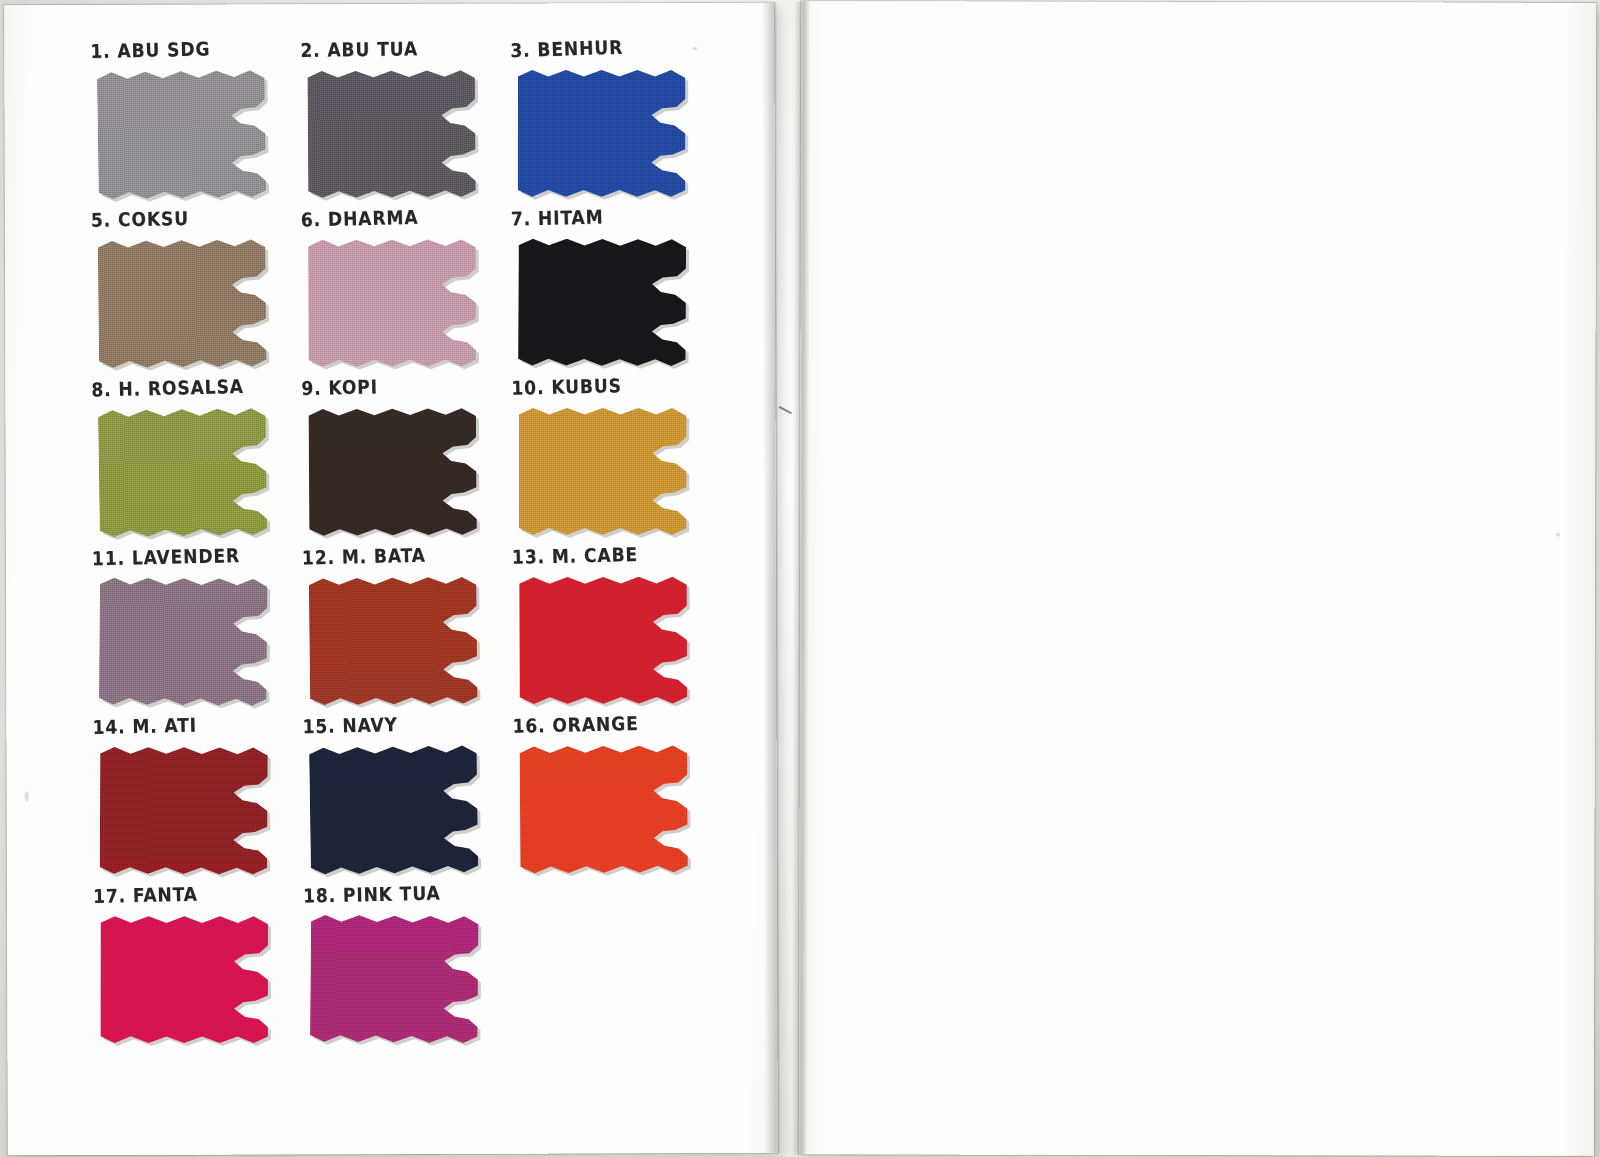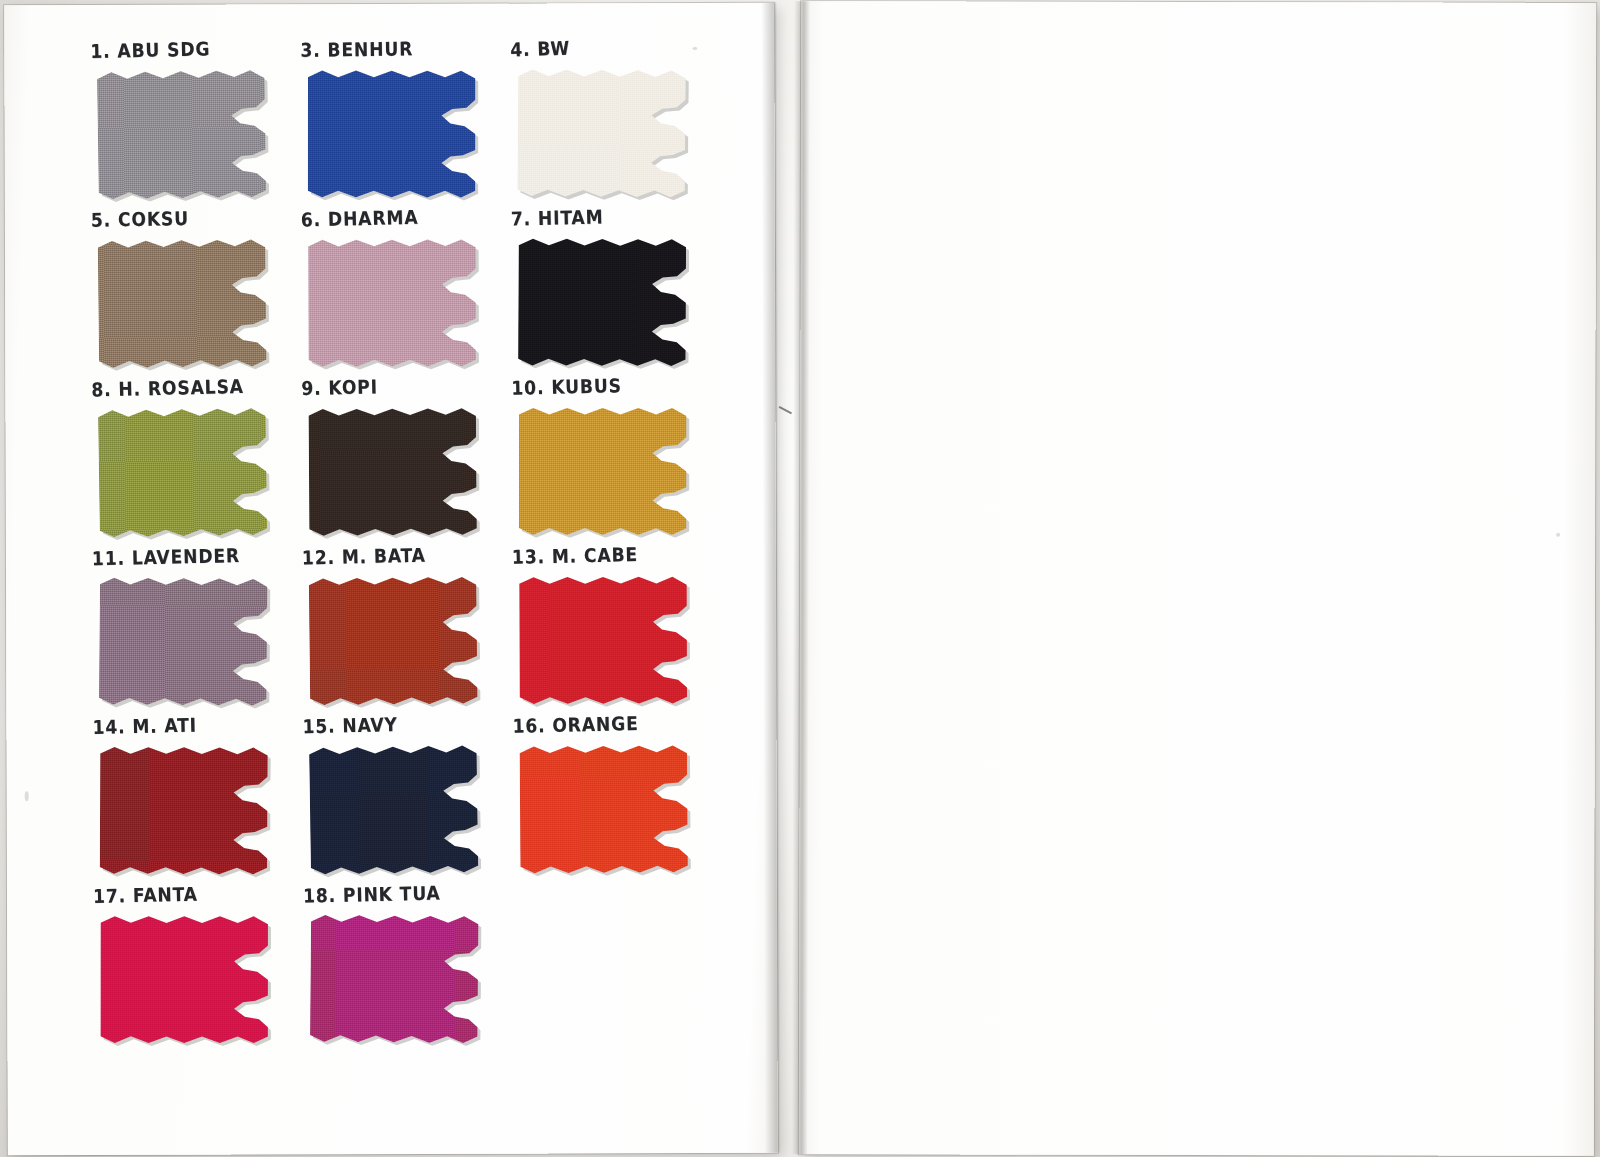--- a/index.html
+++ b/index.html
@@ -132,31 +132,31 @@
   <div class="speck" style="left:18px;top:786px;width:4px;height:10px;"></div>
   <div class="grid" id="grid-left">
       <div class="cell">
         <div class="cell-label">1. ABU SDG</div>
         <div class="chip-wrap">
           <div class="chip-shadow" style="transform: rotate(-0.66deg);"></div>
           <div class="chip" style="background-color: rgb(142, 138, 144); transform: rotate(-0.66deg);"></div>
         </div>
       </div>
       <div class="cell">
+        <div class="cell-label">2. ABU TUA</div>
+        <div class="chip-wrap">
+          <div class="chip-shadow" style="transform: rotate(-0.22deg);"></div>
+          <div class="chip" style="background-color: rgb(90, 85, 93); transform: rotate(-0.22deg);"></div>
+        </div>
+      </div>
+      <div class="cell">
         <div class="cell-label">3. BENHUR</div>
         <div class="chip-wrap">
           <div class="chip-shadow" style="transform: rotate(0.22deg);"></div>
           <div class="chip" style="background-color: rgb(31, 71, 160); transform: rotate(0.22deg);"></div>
-        </div>
-      </div>
-      <div class="cell">
-        <div class="cell-label">4. BW</div>
-        <div class="chip-wrap">
-          <div class="chip-shadow" style="transform: rotate(0.66deg);"></div>
-          <div class="chip" style="background-color: rgb(240, 236, 228); transform: rotate(0.66deg);"></div>
         </div>
       </div>
       <div class="cell">
         <div class="cell-label">5. COKSU</div>
         <div class="chip-wrap">
           <div class="chip-shadow" style="transform: rotate(-0.44deg);"></div>
           <div class="chip" style="background-color: rgb(139, 117, 96); transform: rotate(-0.44deg);"></div>
         </div>
       </div>
       <div class="cell">

